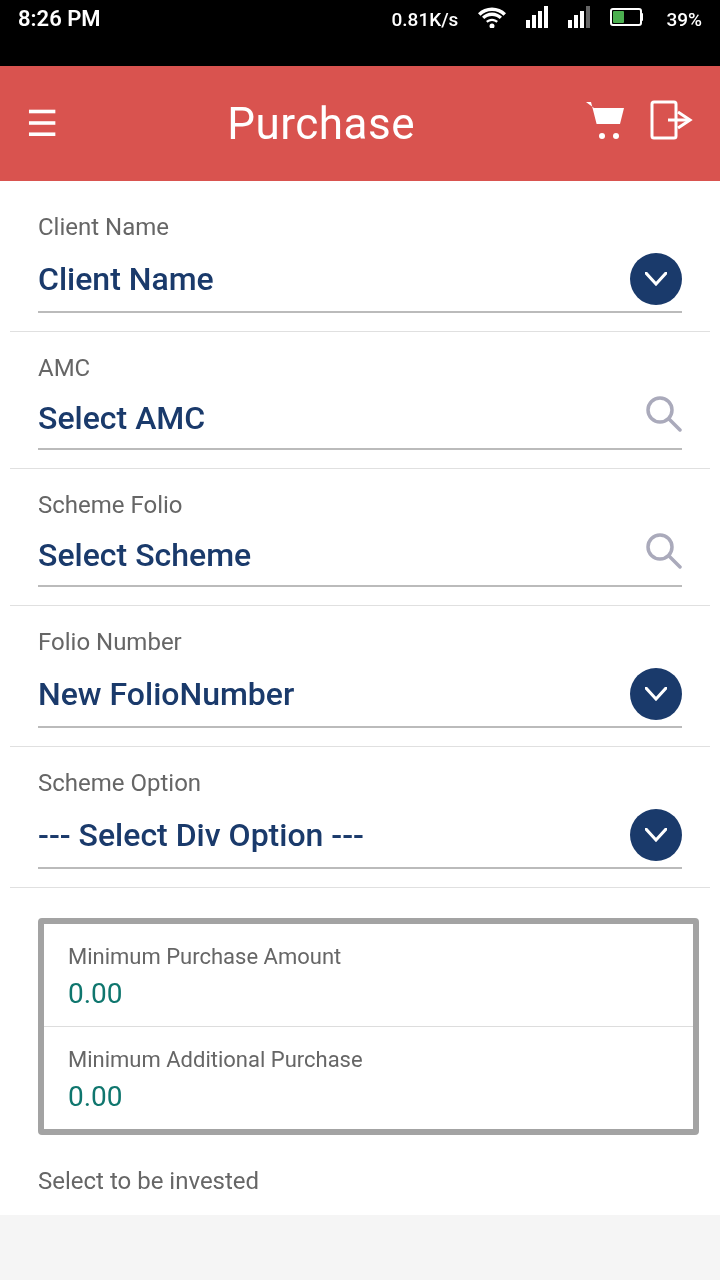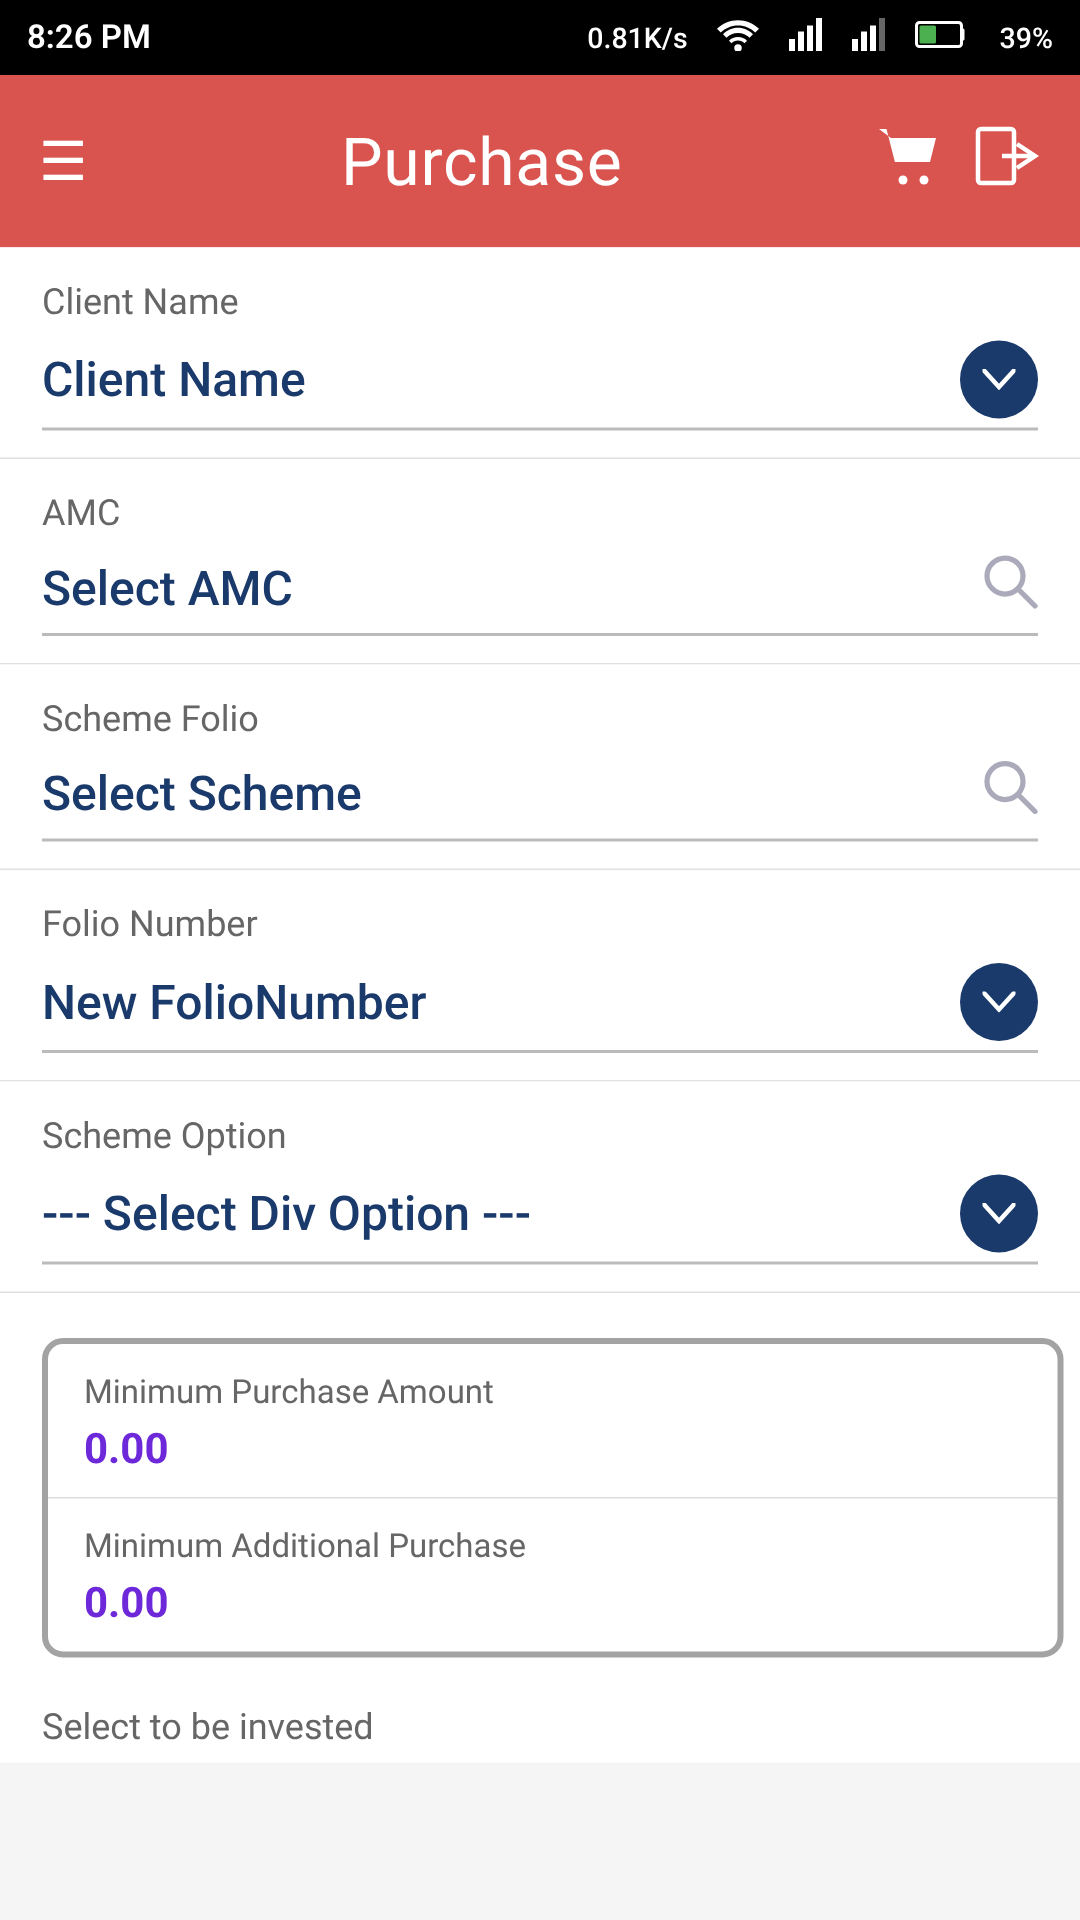--- a/index.html
+++ b/index.html
@@ -9,25 +9,25 @@
       background: #f5f5f5;
       width: 720px;
       min-height: 1280px;
       overflow-x: hidden;
     }
 
     
     .status-bar {
       background: #000;
       color: #fff;
-      height: 50px;
-      display: flex;
-      align-items: center;
+      height: 66px;
+      display: flex;
+      align-items: flex-start;
       justify-content: space-between;
-      padding: 16px 18px;
+      padding: 6px 18px;
       font-size: 22px;
       font-weight: 500;
     }
     .status-bar .time { font-weight: 600; }
     .status-icons {
       display: flex;
       align-items: center;
       gap: 20px;
       font-size: 19px;
     }
@@ -58,21 +58,21 @@
       line-height: 1;
     }
     .hamburger-icon {
       color: #fff;
       font-size: 36px;
     }
 
     
     .content {
       background: #fff;
-      padding: 0;
+      padding: 10px;
     }
 
     
     .form-section {
       padding: 22px 28px 18px 28px;
       border-bottom: 1px solid #e0e0e0;
       background: #fff;
     }
     .field-label {
       font-size: 24px;
@@ -106,40 +106,40 @@
     }
     .search-icon-btn {
       color: #aab;
       font-size: 40px;
       flex-shrink: 0;
     }
 
     
     .info-card {
       margin: 30px 11px 10px 28px;
-      border: 4px solid #a3a3a3;
-      border-radius: 14px;
+      border: 6px solid #a3a3a3;
+      border-radius: 4px;
       overflow: hidden;
       background: #fff;
     }
     .info-card-row {
       padding: 20px 24px 16px 24px;
     }
     .info-card-row + .info-card-row {
       border-top: 1px solid #ddd;
     }
     .info-label {
       font-size: 22px;
       color: #666;
       margin-bottom: 8px;
     }
     .info-value {
       font-size: 28px;
-      color: #6d28d9;
-      font-weight: 700;
+      color: #0f766e;
+      font-weight: 400;
     }
 
     
     .amount-section {
       padding: 22px 28px 10px 28px;
     }
     .amount-label {
       font-size: 24px;
       color: #666;
     }

